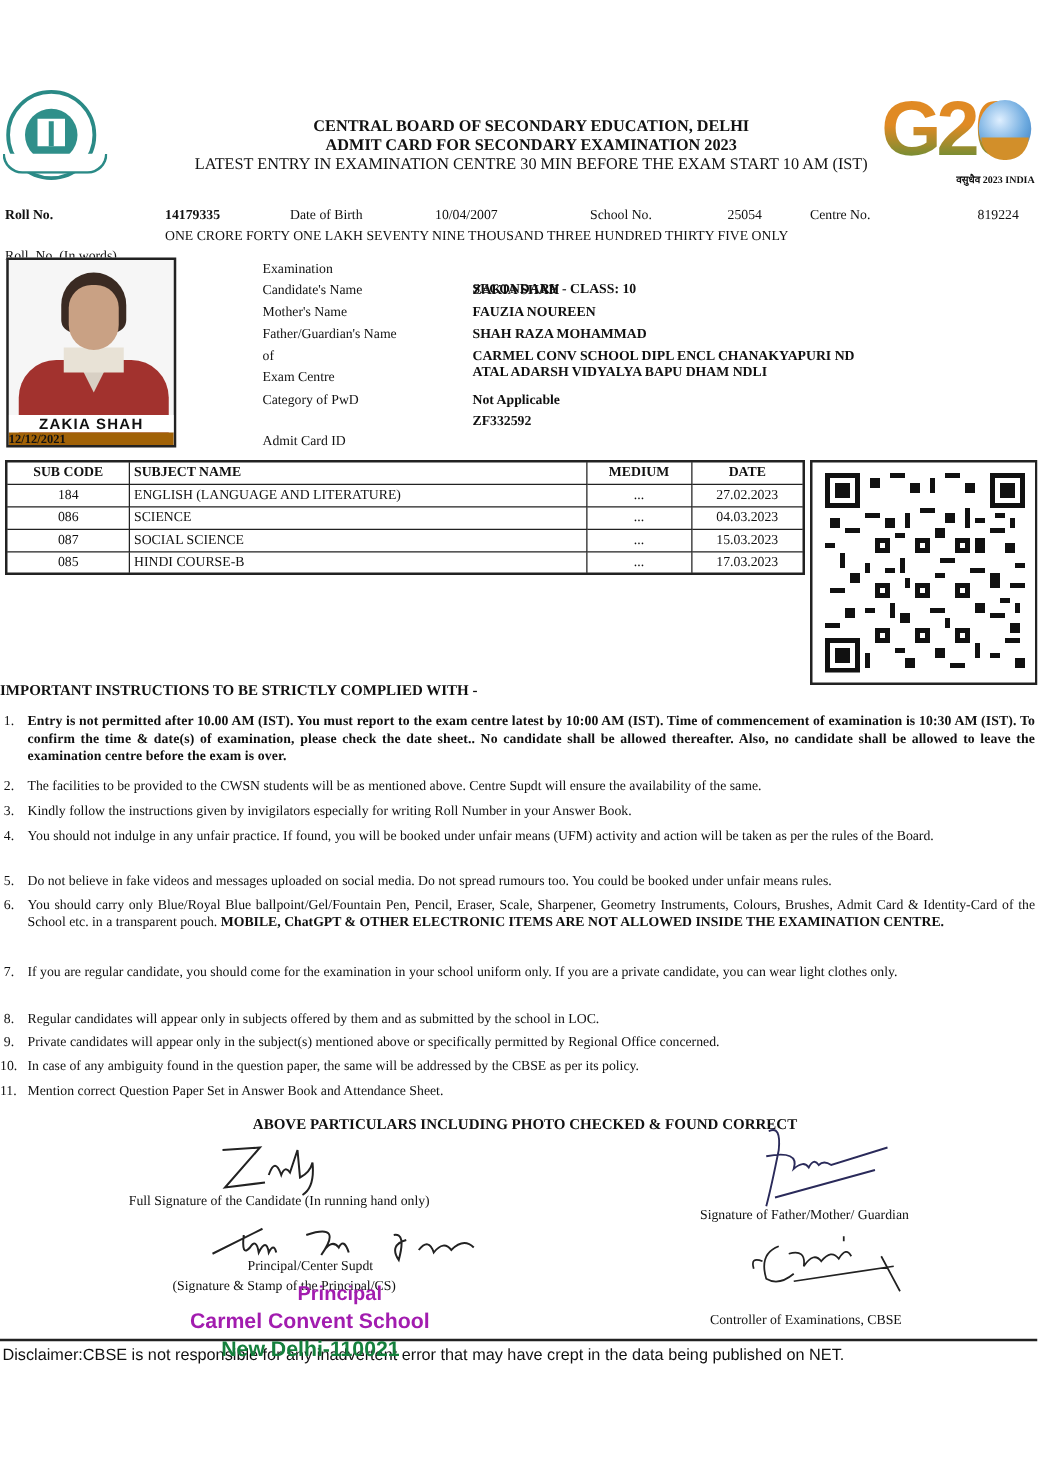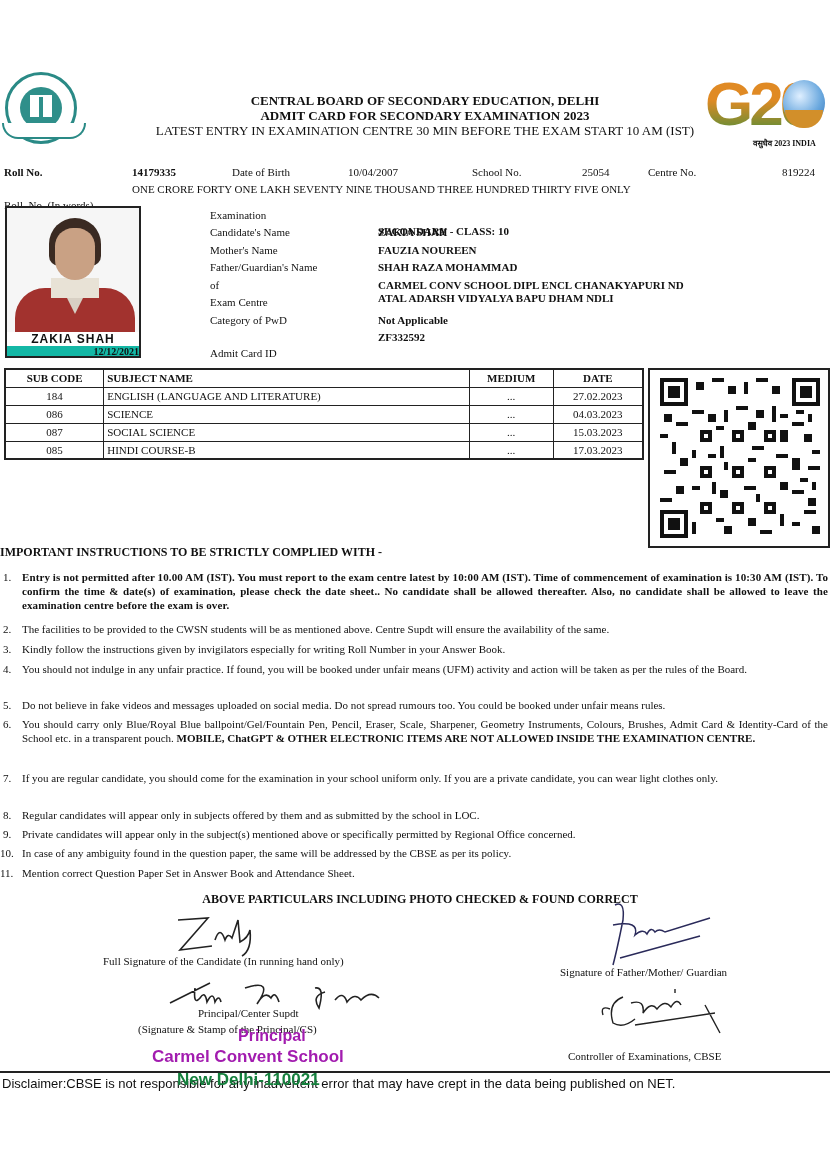--- a/index.html
+++ b/index.html
@@ -21,38 +21,38 @@
     .cbse-logo .ribbon { position:absolute; left:-6px; top:48px; width:80px; height:14px; border:2px solid #2a8a86;
       border-top:none; border-radius:0 0 30px 30px; background:#fff; }
     .g20-logo { left:705px; top:76px; width:122px; height:80px; }
     .g20-text { position:absolute; left:0; top:-8px; font-family:"Liberation Sans",sans-serif; font-size:62px; font-weight:bold;
       letter-spacing:-4px; background:linear-gradient(180deg,#e08a24 0%,#e08a24 45%,#3e8f3c 100%);
       -webkit-background-clip:text; background-clip:text; color:transparent; }
     .g20-globe { position:absolute; left:78px; top:4px; width:42px; height:46px; border-radius:50%;
       background:radial-gradient(circle at 40% 35%,#dfefff 0%,#6aa8de 55%,#2d6cb2 100%); }
     .g20-lotus { position:absolute; left:80px; top:34px; width:38px; height:18px; border-radius:0 0 20px 20px;
       background:#d28f2a; }
-    .g20-sub { position:absolute; left:48px; top:61px; font-size:8px; font-weight:bold; white-space:nowrap; }
+    .g20-sub { position:absolute; left:60px; top:61px; font-size:8px; font-weight:bold; white-space:nowrap; }
 
     
     .row-label { font-size:11px; font-weight:bold; }
     .row-val { font-size:11px; font-weight:bold; }
     .t { position:absolute; white-space:nowrap; }
 
     
     .photo { left:5px; top:206px; width:136px; height:152px; border:2px solid #222; box-sizing:border-box; background:#f6f6f6; overflow:hidden; }
     .photo .hair { position:absolute; left:42px; top:10px; width:52px; height:48px; border-radius:26px 26px 10px 10px; background:#3a2a22; }
     .photo .face { position:absolute; left:48px; top:20px; width:40px; height:52px; border-radius:20px 20px 22px 22px; background:#c9a184; }
     .photo .collar { position:absolute; left:44px; top:70px; width:48px; height:20px; background:#e8e2d6; }
     .photo .sweater { position:absolute; left:8px; top:80px; width:120px; height:60px; border-radius:30px 30px 0 0; background:#a2322e; }
     .photo .vneck { position:absolute; left:55px; top:80px; width:0; height:0; border-left:13px solid transparent; border-right:13px solid transparent; border-top:26px solid #d8d0c4; }
     .photo .name-strip { position:absolute; left:0; top:124px; width:132px; height:14px; background:#fff;
       font-family:"Liberation Sans",sans-serif; font-weight:bold; font-size:12px; text-align:center; line-height:14px; letter-spacing:1px; }
-    .photo .date-strip { position:absolute; left:0; top:138px; width:132px; height:12px; background:#14b8a6;
-      font-weight:bold; font-size:10px; text-align:right; line-height:12px; }
+    .photo .date-strip { position:absolute; left:0; top:138px; width:132px; height:12px; background:#a16207;
+      font-weight:bold; font-size:10px; text-align:left; line-height:12px; }
 
     .details { left:210px; top:209px; }
     .details .lbl { position:absolute; left:0; font-size:11px; white-space:nowrap; }
     .details .val { position:absolute; left:168px; font-size:11px; font-weight:bold; white-space:nowrap; }
 
     
     table.subjects { position:absolute; left:4px; top:368px; width:640px; border-collapse:collapse; font-size:11px; }
     table.subjects td, table.subjects th { border:1px solid #222; height:18px; padding:0 3px; box-sizing:border-box; }
     table.subjects { border:2px solid #222; }
     table.subjects th { font-weight:bold; }

